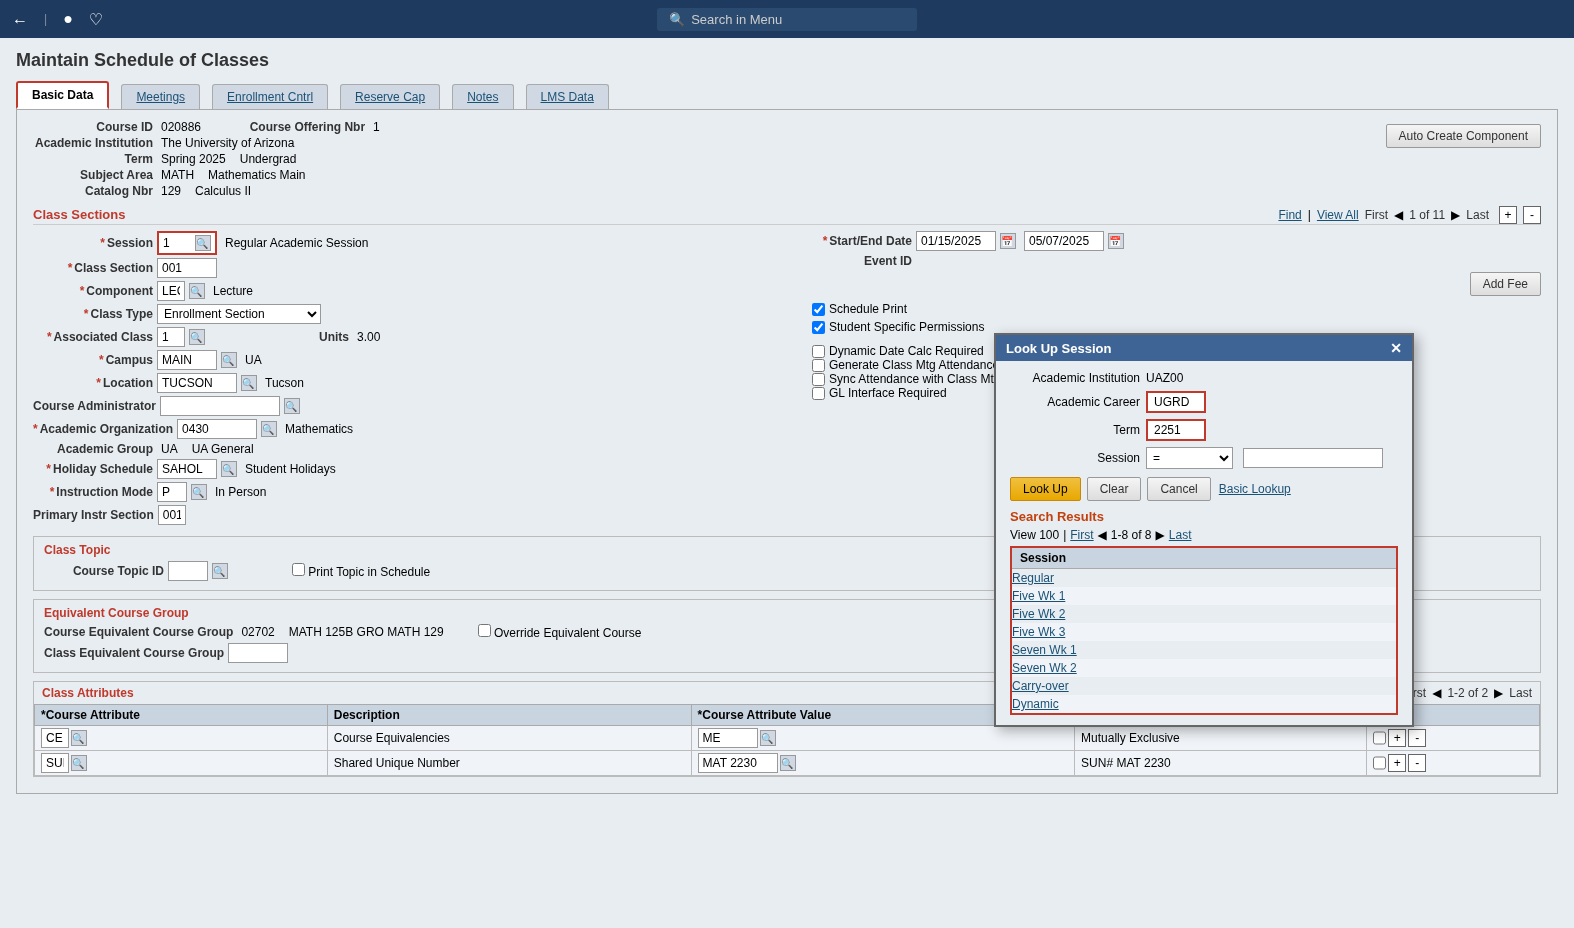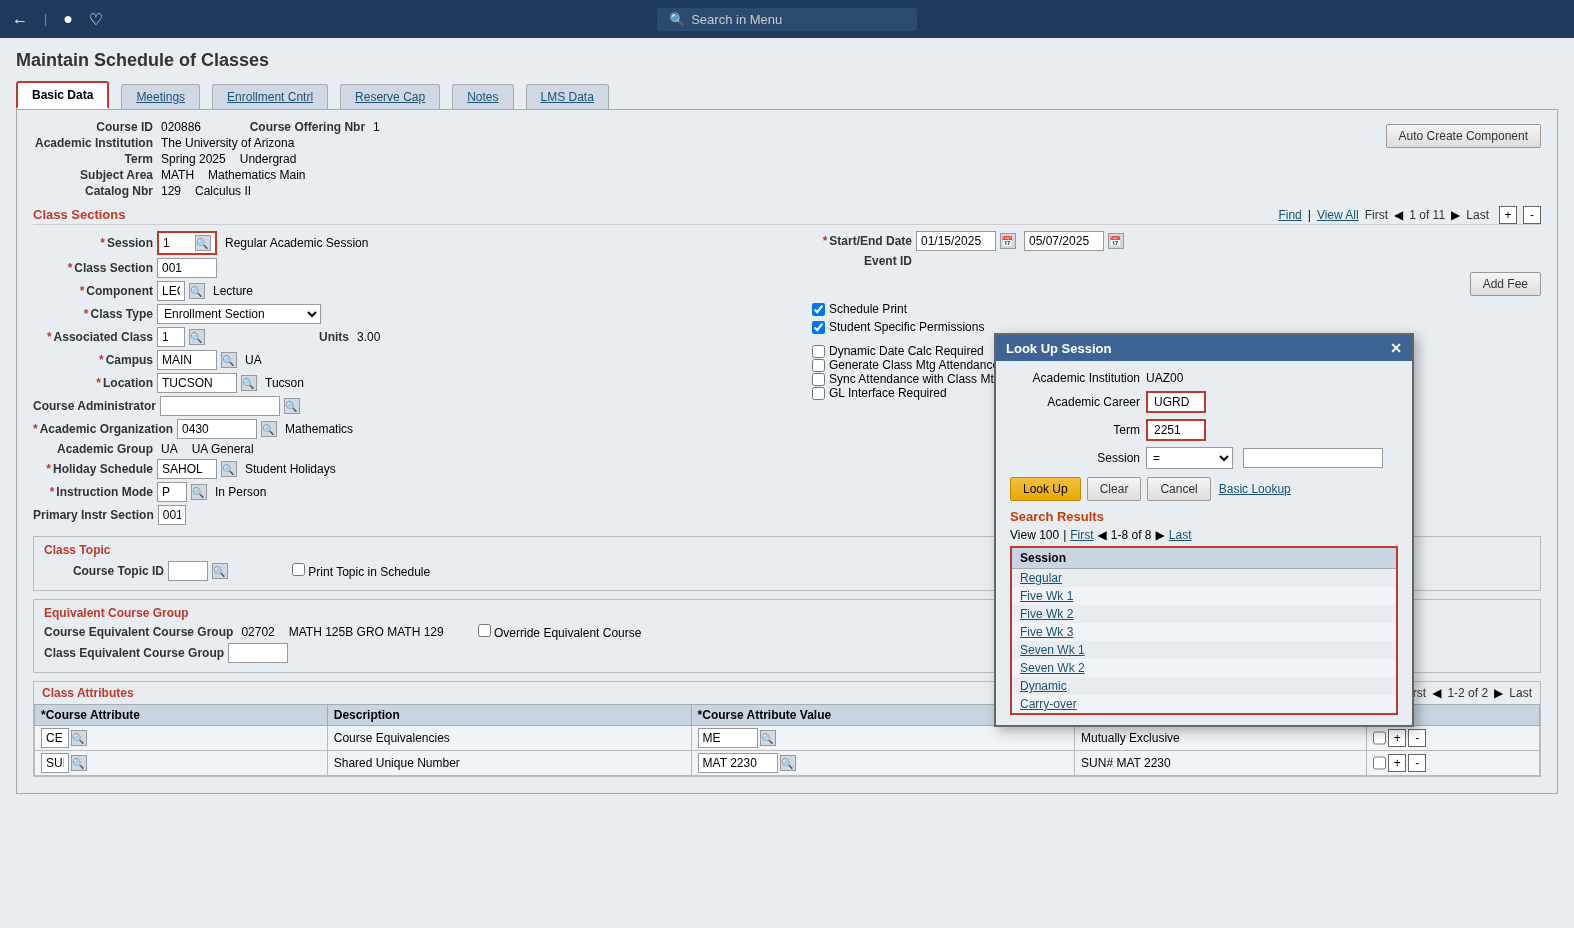--- a/index.html
+++ b/index.html
@@ -352,21 +352,21 @@
       width: 100%;
     }
     .results-table-header {
       background: #c8d4e0;
       border-bottom: 1px solid #aaa;
       padding: 3px 8px;
       font-weight: bold;
       font-size: 12px;
     }
     .result-row {
-      padding: 2px 8px;
+      padding: 2px 0;
       cursor: pointer;
       font-size: 12px;
     }
     .result-row:nth-child(odd) { background: #f0f4f8; }
     .result-row:nth-child(even) { background: #e8edf2; }
     .result-link { color: #1a5276; text-decoration: underline; cursor: pointer; }
 
     
     .addremove-btn {
       display: inline-flex;
@@ -788,23 +788,23 @@
         <div class="result-row">
           <span class="result-link">Five Wk 3</span>
         </div>
         <div class="result-row">
           <span class="result-link">Seven Wk 1</span>
         </div>
         <div class="result-row">
           <span class="result-link">Seven Wk 2</span>
         </div>
         <div class="result-row">
+          <span class="result-link">Carry-over</span>
+        </div>
+        <div class="result-row">
           <span class="result-link">Dynamic</span>
-        </div>
-        <div class="result-row">
-          <span class="result-link">Carry-over</span>
         </div>
       </div>
 
     </div>
   </div>
 
 </div>
 
 </body></html>

